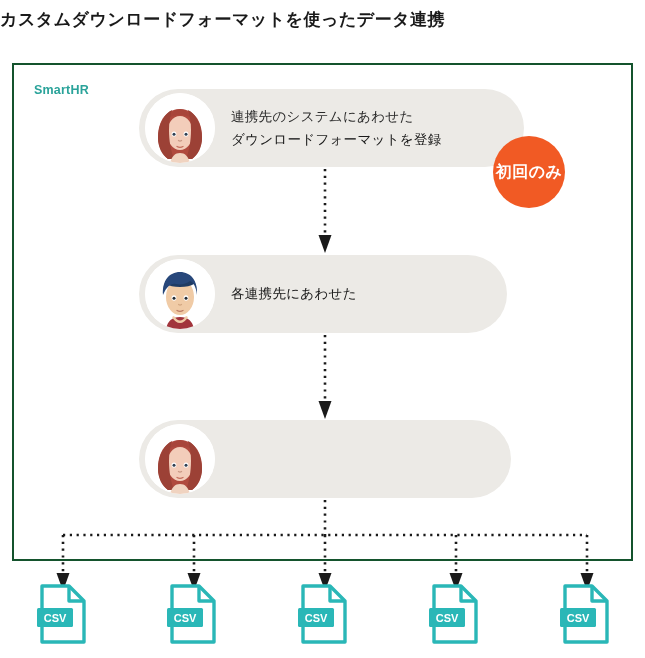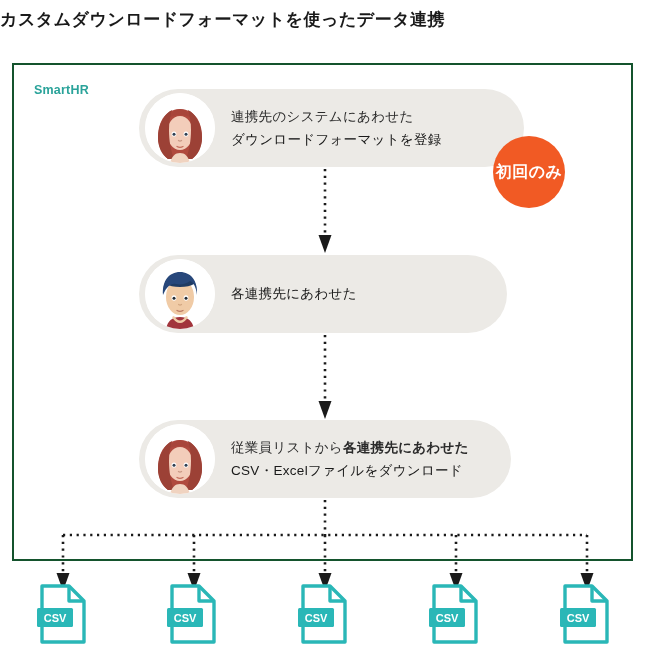--- a/index.html
+++ b/index.html
@@ -216,26 +216,20 @@
           <ellipse cx="29" cy="41" rx="2.4" ry="2.6" fill="#ffffff"></ellipse>
           <ellipse cx="41" cy="41" rx="2.4" ry="2.6" fill="#ffffff"></ellipse>
           <circle cx="29" cy="41.3" r="1.5" fill="#2f3f52"></circle>
           <circle cx="41" cy="41.3" r="1.5" fill="#2f3f52"></circle>
           <path d="M33.4 47.5c1 .8 2.2.8 3.2 0" stroke="#c99a86" stroke-width="1.2" fill="none" stroke-linecap="round"></path>
           <path d="M32 53.5c2 1.2 4 1.2 6 0" stroke="#c4705f" stroke-width="1.3" fill="none" stroke-linecap="round"></path>
           <path d="M25 70c2-7 5-10 10-10s8 3 10 10z" fill="#f0d3c0"></path>
         </g>
       </svg>
     </div>
-    <div class="step-text">
-      <div class="line-reg">
-        <span>従業員リストから</span><span class="bold">各連携先にあわせた</span>
-      </div>
-      <div class="line-bold">CSV・Excelファイルをダウンロード</div>
-    </div>
   </div>
 
   <svg class="connector" style="left:20px; top:435px;" width="580px" height="95" viewBox="0 0 580 95">
 
     <line x1="291" y1="0" x2="291" y2="35" stroke="#1a1a1a" stroke-width="2.6" stroke-dasharray="2.2 4.6"></line>
 
     <line x1="29" y1="35" x2="553" y2="35" stroke="#1a1a1a" stroke-width="2.6" stroke-dasharray="2.2 4.6"></line>
 
     <g>
       <line x1="29" y1="35" x2="29" y2="75" stroke="#1a1a1a" stroke-width="2.6" stroke-dasharray="2.2 4.6"></line>

